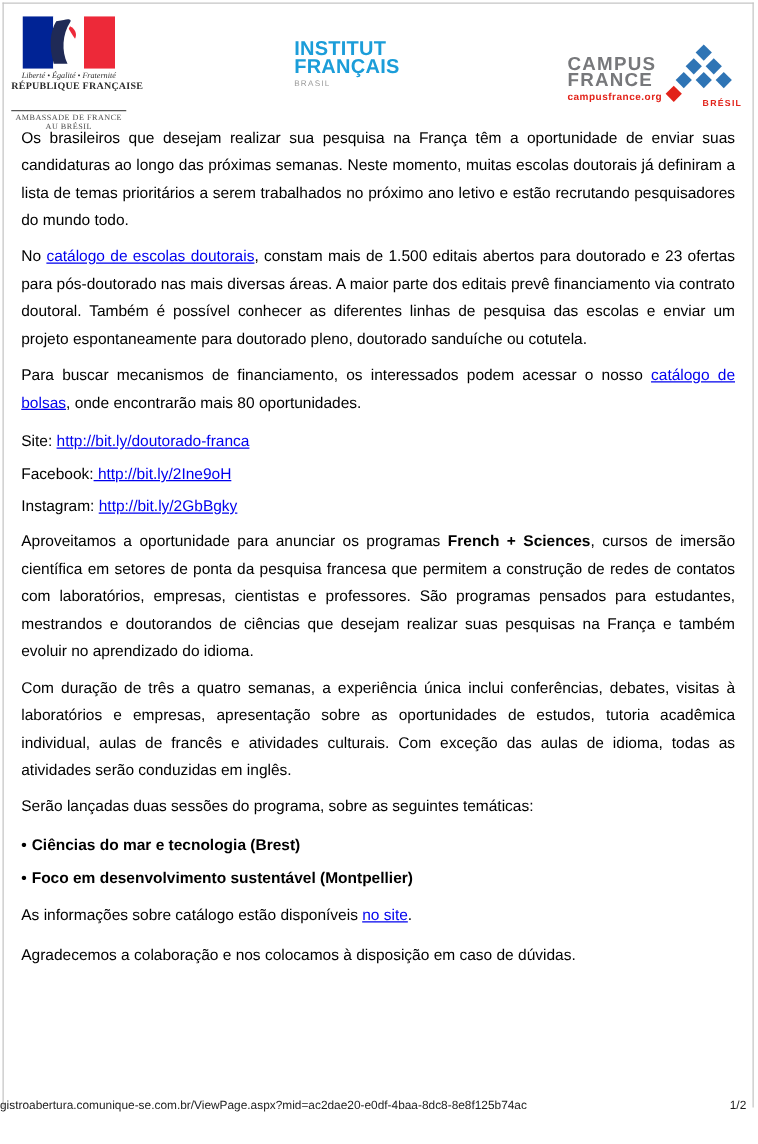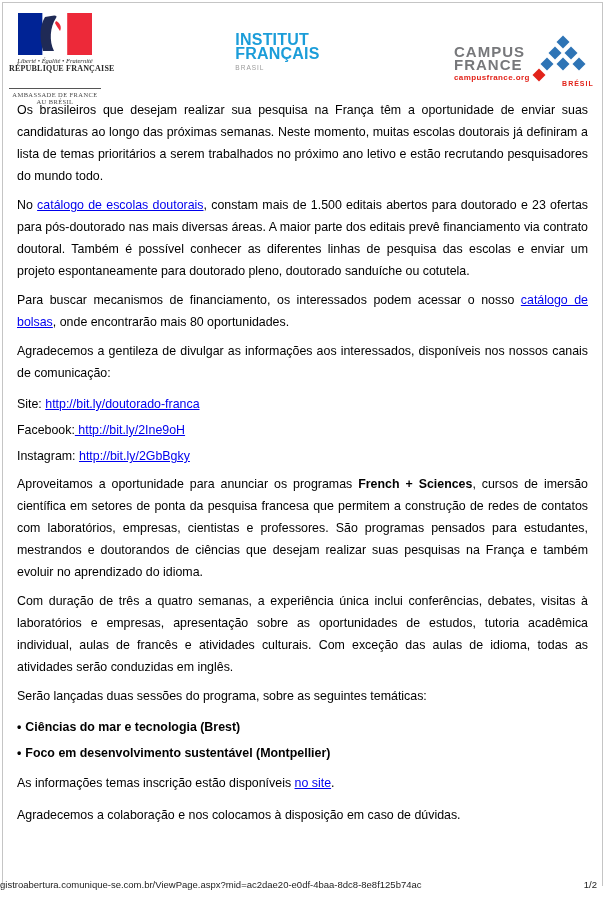--- a/index.html
+++ b/index.html
@@ -102,40 +102,39 @@
   <div class="content">
 
 
 
     <p class="para">Os brasileiros que desejam realizar sua pesquisa na França têm a oportunidade de enviar suas candidaturas ao longo das próximas semanas. Neste momento, muitas escolas doutorais já definiram a lista de temas prioritários a serem trabalhados no próximo ano letivo e estão recrutando pesquisadores do mundo todo.</p>
 
     <p class="para"><span>No </span><a class="lnk">catálogo de escolas doutorais</a><span>, constam mais de 1.500 editais abertos para doutorado e 23 ofertas para pós-doutorado nas mais diversas áreas. A maior parte dos editais prevê financiamento via contrato doutoral. Também é possível conhecer as diferentes linhas de pesquisa das escolas e enviar um projeto espontaneamente para doutorado pleno, doutorado sanduíche ou cotutela.</span></p>
 
     <p class="para"><span>Para buscar mecanismos de financiamento, os interessados podem acessar o nosso </span><a class="lnk">catálogo de bolsas</a><span>, onde encontrarão mais 80 oportunidades.</span></p>
 
-    <p class="para">Agradecemos a gentileza de divulgar as informações aos interessados, disponíveis nos nossos canais de comunicação:</p>
 
     <div class="channels">
       <div><span>Site: </span><a class="lnk">http://bit.ly/doutorado-franca</a></div>
       <div><span>Facebook:</span><a class="lnk"> http://bit.ly/2Ine9oH</a></div>
       <div><span>Instagram: </span><a class="lnk">http://bit.ly/2GbBgky</a></div>
     </div>
 
     <p class="para"><span>Aproveitamos a oportunidade para anunciar os programas </span><span class="bold">French + Sciences</span><span>, cursos de imersão científica em setores de ponta da pesquisa francesa que permitem a construção de redes de contatos com laboratórios, empresas, cientistas e professores. São programas pensados para estudantes, mestrandos e doutorandos de ciências que desejam realizar suas pesquisas na França e também evoluir no aprendizado do idioma.</span></p>
 
     <p class="para">Com duração de três a quatro semanas, a experiência única inclui conferências, debates, visitas à laboratórios e empresas, apresentação sobre as oportunidades de estudos, tutoria acadêmica individual, aulas de francês e atividades culturais. Com exceção das aulas de idioma, todas as atividades serão conduzidas em inglês.</p>
 
     <p class="para">Serão lançadas duas sessões do programa, sobre as seguintes temáticas:</p>
 
     <div class="bullets">
       <div class="bullet-row"><span class="bchar">•</span><span>Ciências do mar e tecnologia (Brest)</span></div>
       <div class="bullet-row"><span class="bchar">•</span><span>Foco em desenvolvimento sustentável (Montpellier)</span></div>
     </div>
 
-    <p class="para" style="margin-top:6px;"><span>As informações temas inscrição estão disponíveis </span><a class="lnk">no site</a><span>.</span></p>
+    <p class="para" style="margin-top:6px;"><span>As informações sobre catálogo estão disponíveis </span><a class="lnk">no site</a><span>.</span></p>
 
     <p class="para" style="margin-top:10px;">Agradecemos a colaboração e nos colocamos à disposição em caso de dúvidas.</p>
 
   </div>
 </div>
 
 <div class="print-footer">
   <span>gistroabertura.comunique-se.com.br/ViewPage.aspx?mid=ac2dae20-e0df-4baa-8dc8-8e8f125b74ac</span>
   <span>1/2</span>
 </div>

